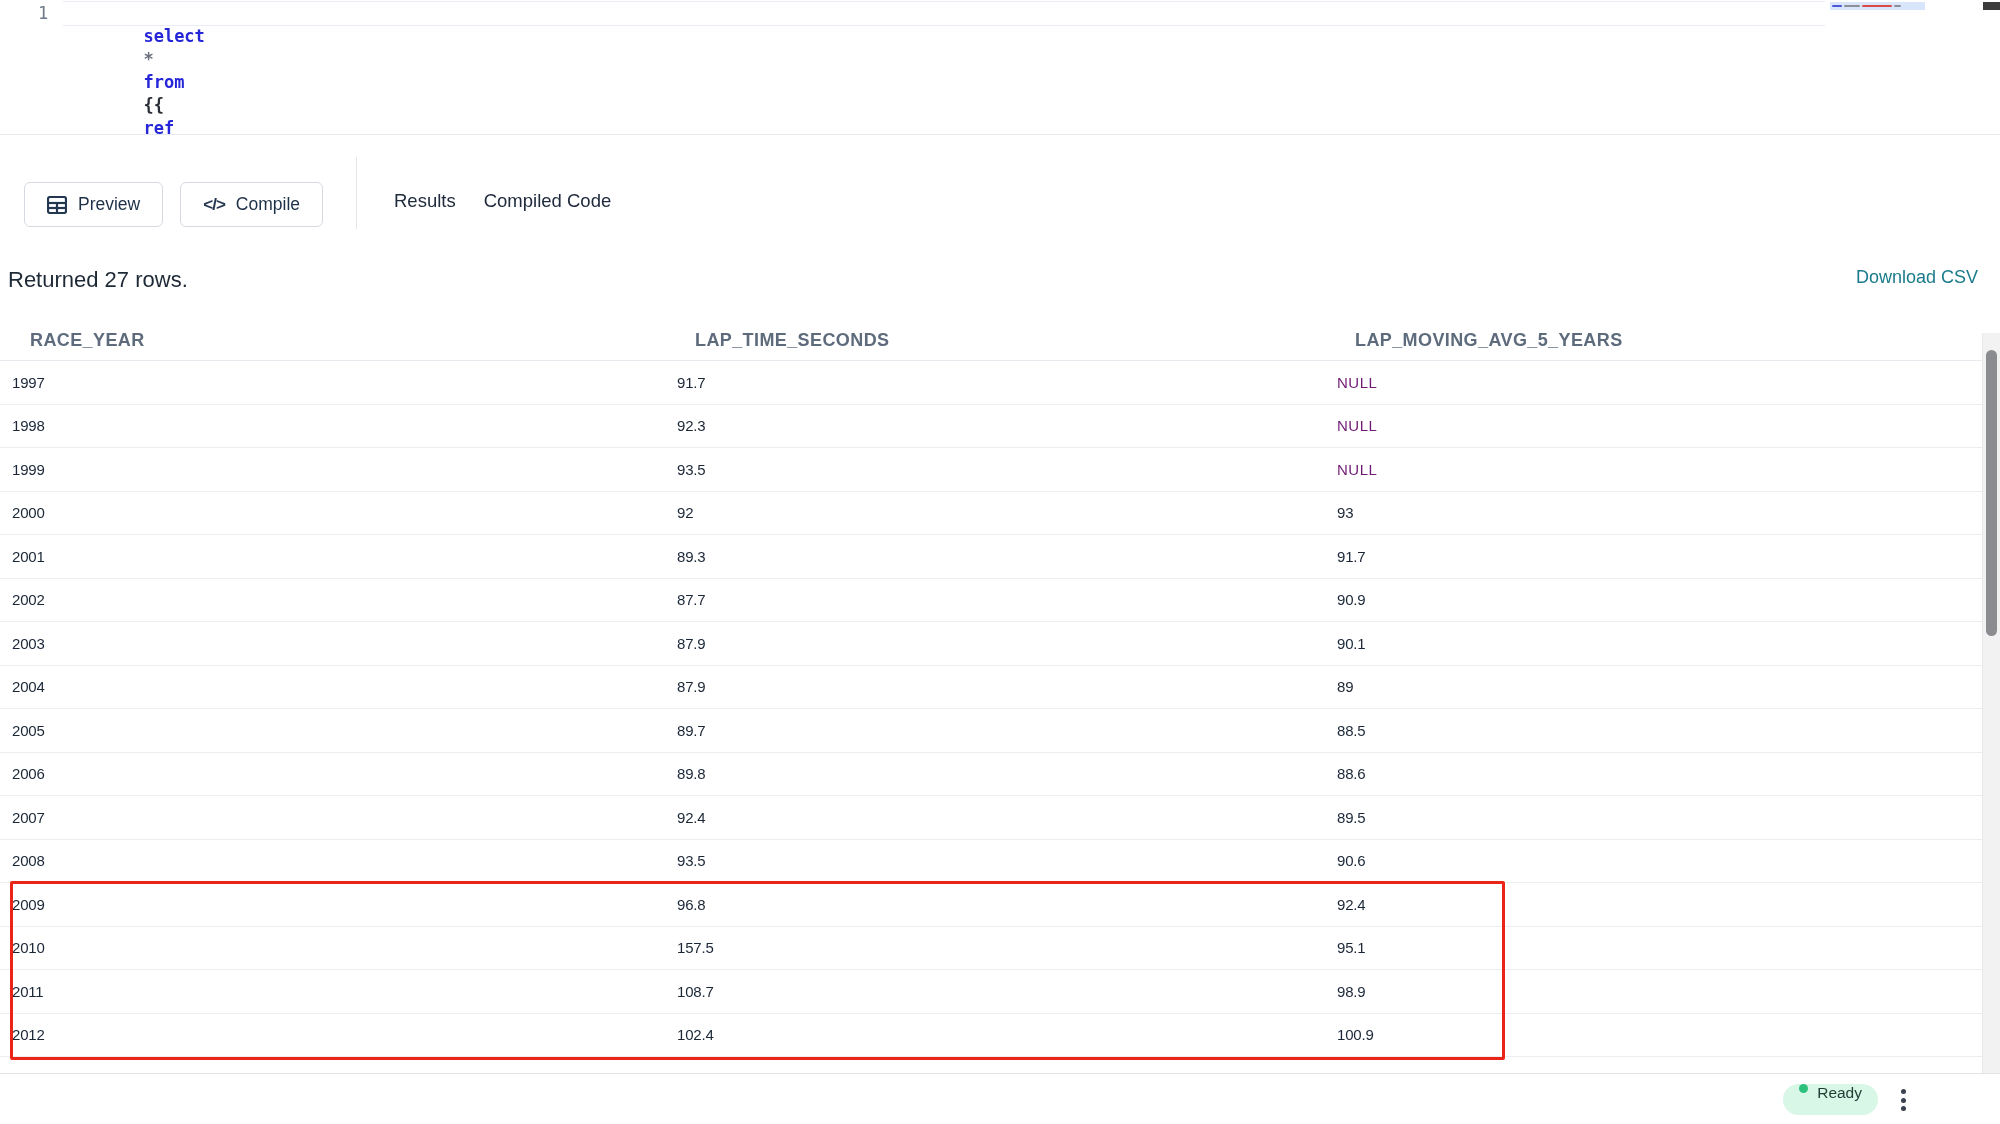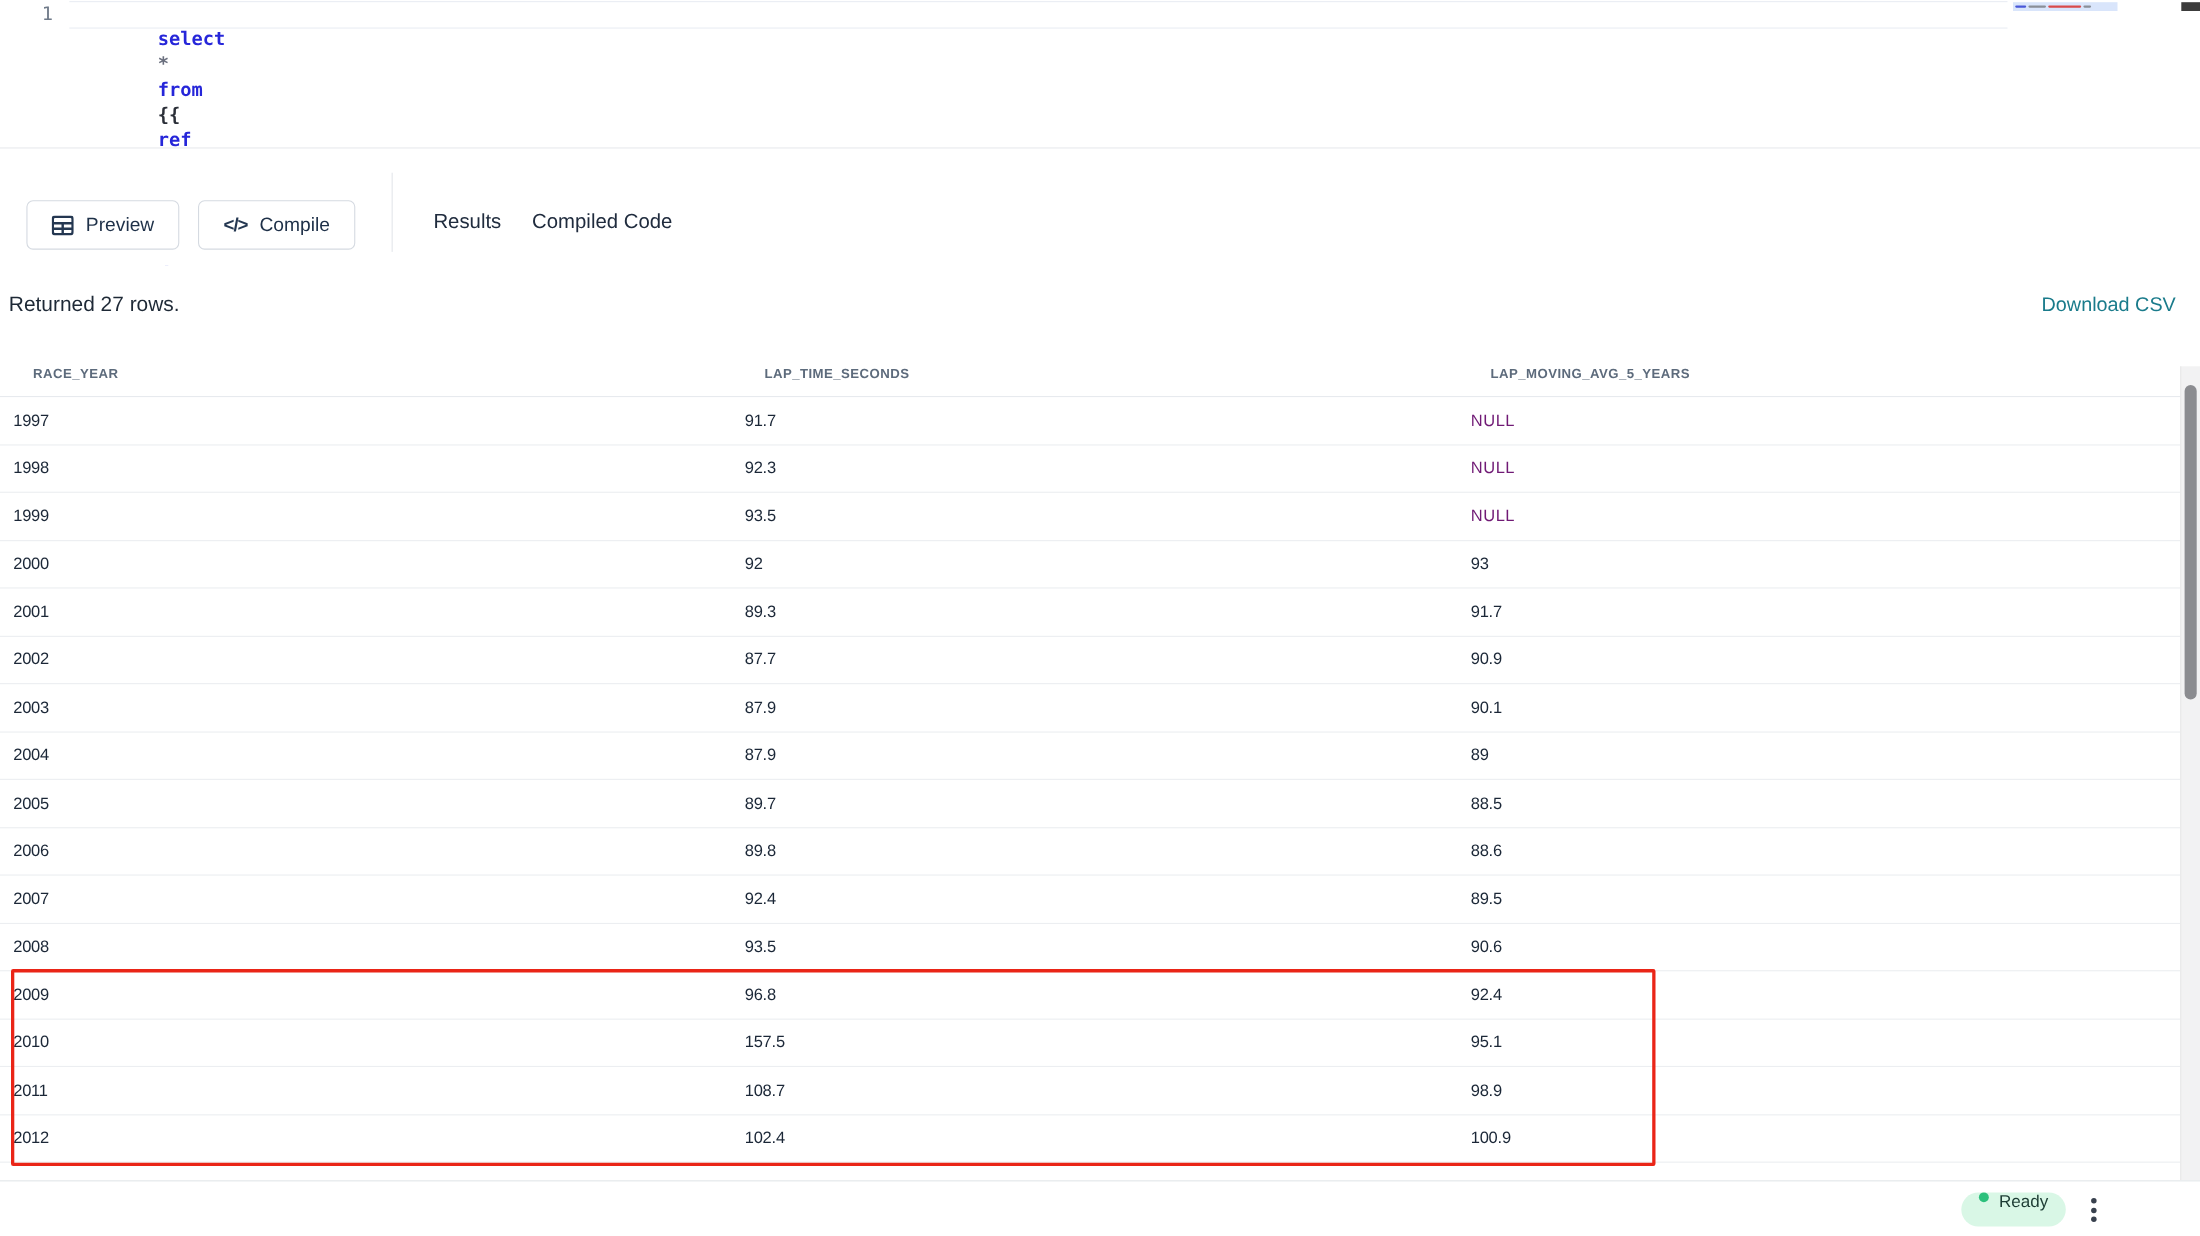--- a/index.html
+++ b/index.html
@@ -45,27 +45,27 @@
   .toolbar-divider { position: absolute; left: 356px; top: 22px; height: 72px; width: 1px;
                      background: #e3e6ea; }
   .tabs { position: absolute; left: 380px; top: 12px; height: 107px; display: flex; }
   .tab { display: flex; align-items: center; padding: 0 14px; font-size: 18.5px; color: #202c3e;
          position: relative; cursor: pointer; }
   .tab.active::after { content: ""; position: absolute; left: 0; right: 0; bottom: 2px;
                        height: 5px; background: #9aa2ad; }
 
   
   .results { position: absolute; top: 241px; left: 0; right: 0; height: 832px; background: #fff; }
-  .results-meta { position: absolute; left: 8px; top: 26px; font-size: 19px; color: #1e2936; }
+  .results-meta { position: absolute; left: 8px; top: 26px; font-size: 22px; color: #1e2936; }
   .download-csv { position: absolute; right: 22px; top: 26px; font-size: 18px; color: #1a7b8b;
                   cursor: pointer; margin-left: 20px; }
   .grid-header { position: absolute; top: 79px; left: 0; right: 18px; height: 40px;
                  display: grid; grid-template-columns: 665px 660px auto; padding-left: 30px;
                  align-items: center; }
-  .grid-header .col { font-size: 12px; font-weight: bold; color: #5d6b7c;
+  .grid-header .col { font-size: 18px; font-weight: bold; color: #5d6b7c;
                       letter-spacing: 0.4px; }
   .grid-body { position: absolute; top: 119px; left: 0; right: 18px; border-top: 1px solid #e7eaee; }
   .grid-row { height: 43.5px; display: grid; grid-template-columns: 665px 660px auto;
               padding-left: 12px; align-items: center; border-bottom: 1px solid #eceef1; }
   .grid-row .cell { font-size: 15px; color: #1b2737; letter-spacing: -0.2px; }
   .grid-row .cell.null-value { color: #701a75; letter-spacing: 0.5px; }
   .highlight-box { position: absolute; left: 10px; width: 1495px; border: 3px solid #ea2517;
                    border-radius: 2px; pointer-events: none; }
   .table-scrollbar { position: absolute; top: 92px; right: 0; width: 18px; bottom: 0;
                      background: #f2f2f3; border-left: 1px solid #e8e8e9; }

